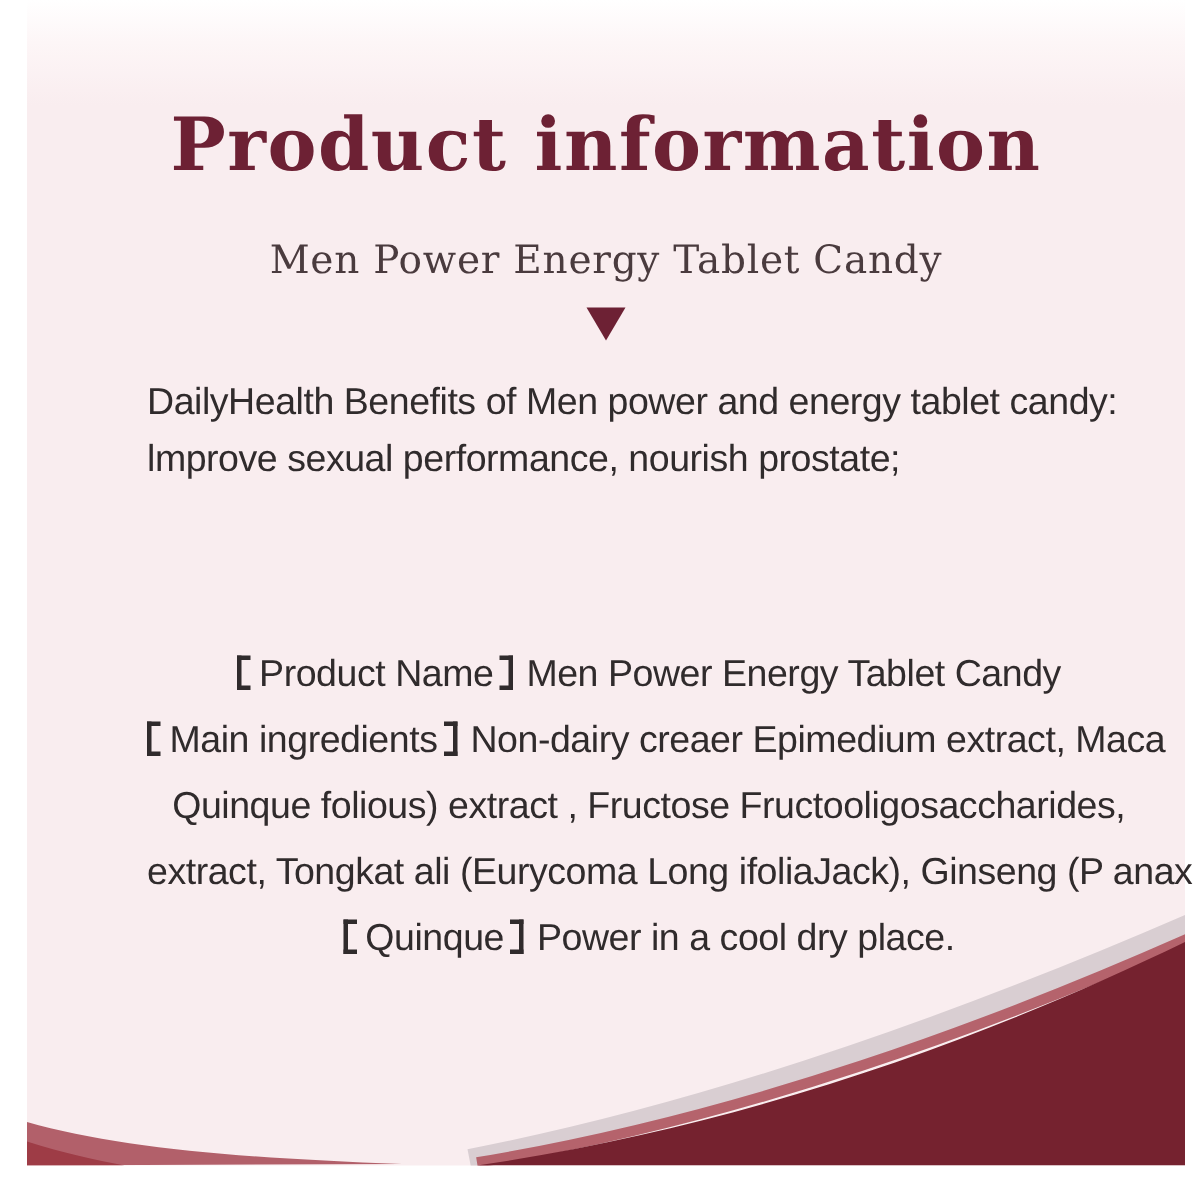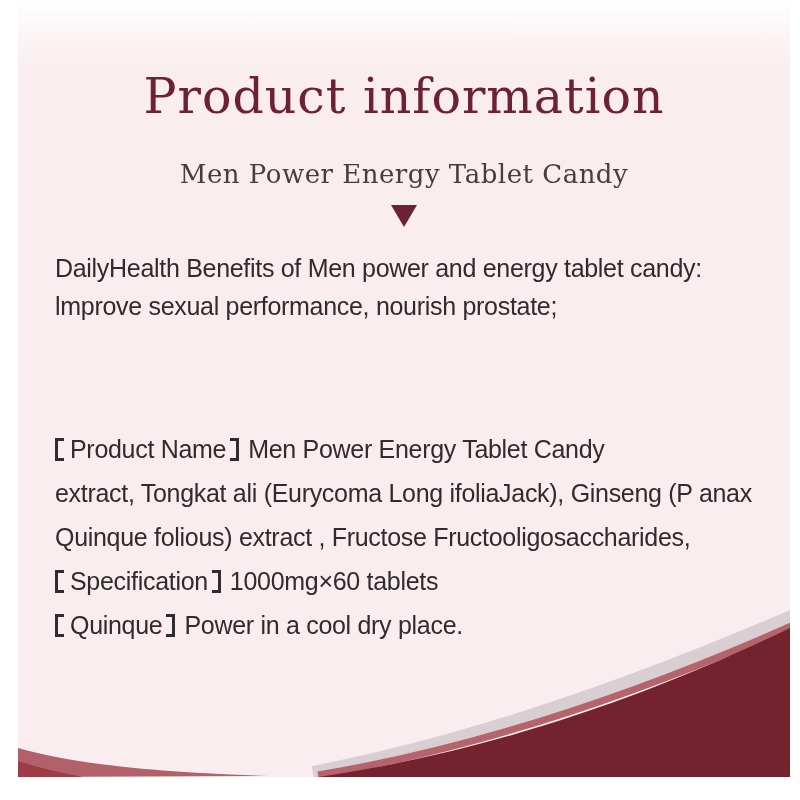--- a/index.html
+++ b/index.html
@@ -10,34 +10,34 @@
   .sliver-left{left:62px;width:190px;height:4px;background:rgba(105,98,100,0.30);border-radius:0 0 3px 3px;}
   .sliver-right{left:552px;width:194px;height:3px;background:rgba(140,133,135,0.20);border-radius:0 0 2px 2px;}
 
   
   .card{position:absolute;left:18px;top:0;width:772px;height:777px;
         background:linear-gradient(180deg,#ffffff 0px,#fdf6f7 28px,#f9edef 70px,#f9edef 100%);}
 
   .wave{position:absolute;left:0;bottom:0;width:772px;height:180px;display:block;}
 
   .title{position:absolute;left:0;top:66px;width:100%;text-align:center;margin:0;
-         font-family:"DejaVu Serif","Liberation Serif",serif;font-weight:400;
+         font-family:"DejaVu Serif","Liberation Serif",serif;font-weight:700;
          font-size:49px;line-height:1.25;color:#6d2134;letter-spacing:1px;z-index:3;}
   .subtitle{position:absolute;left:0;top:159px;width:100%;text-align:center;
          font-family:"DejaVu Serif","Liberation Serif",serif;font-size:26px;
          color:#4a3b3e;letter-spacing:0.5px;z-index:3;}
   .triangle{position:absolute;left:50%;top:205px;margin-left:-13px;width:0;height:0;
          border-left:13px solid transparent;border-right:13px solid transparent;
          border-top:22px solid #6d2134;z-index:3;}
 
   .benefits{position:absolute;left:37px;top:249px;width:710px;z-index:3;
          font-size:25px;line-height:38px;color:#302b2c;letter-spacing:-0.3px;}
   .details{position:absolute;left:37px;top:427px;width:712px;z-index:3;
-         font-size:25px;line-height:44px;color:#302b2c;letter-spacing:-0.3px;}
-  .bline,.dline{white-space:nowrap;}
+         font-size:25px;line-height:44px;color:#302b2c;letter-spacing:-0.3px;text-align:center;}
+  .bline,.dline{white-space:nowrap;margin-left:43px;}
 
   
   .brk{display:inline-block;width:9px;height:23px;position:relative;top:3px;box-sizing:border-box;}
   .brk-o{border-left:3px solid #302b2c;border-top:3px solid #302b2c;border-bottom:3px solid #302b2c;margin-right:6px;}
   .brk-c{border-right:3px solid #302b2c;border-top:3px solid #302b2c;border-bottom:3px solid #302b2c;margin-left:4px;margin-right:9px;}
 </style>
 </head>
 <body>
 
 <div class="page">
@@ -51,23 +51,23 @@
     <div class="subtitle">Men Power Energy Tablet Candy</div>
     <div class="triangle"></div>
 
     <div class="benefits">
       <div class="bline">DailyHealth Benefits of Men power and energy tablet candy:</div>
       <div class="bline">lmprove sexual performance, nourish prostate;</div>
     </div>
 
     <div class="details">
       <div class="dline"><span class="brk brk-o"></span><span>Product Name</span><span class="brk brk-c"></span><span>Men Power Energy Tablet Candy</span></div>
+      <div class="dline"><span class="brk brk-o"></span><span>Main ingredients</span><span class="brk brk-c"></span><span>Non-dairy creaer Epimedium extract, Maca</span></div>
+      <div class="dline">Quinque folious) extract , Fructose Fructooligosaccharides,</div>
       <div class="dline">extract, Tongkat ali (Eurycoma Long ifoliaJack), Ginseng (P anax</div>
-      <div class="dline">Quinque folious) extract , Fructose Fructooligosaccharides,</div>
-      <div class="dline"><span class="brk brk-o"></span><span>Specification</span><span class="brk brk-c"></span><span>1000mg×60 tablets</span></div>
       <div class="dline"><span class="brk brk-o"></span><span>Quinque</span><span class="brk brk-c"></span><span>Power in a cool dry place.</span></div>
     </div>
 
     <svg class="wave" viewBox="0 0 772 180" preserveAspectRatio="none">
 
       <path d="M778,18 C640,78 470,142 295,176" fill="none" stroke="#d9ced2" stroke-width="14"></path>
 
       <path d="M778,27 C645,86 480,148 300,178" fill="none" stroke="#b5636c" stroke-width="7"></path>
 
       <path d="M772,31 C650,90 490,152 300,180 L772,180 Z" fill="#75222f"></path>

